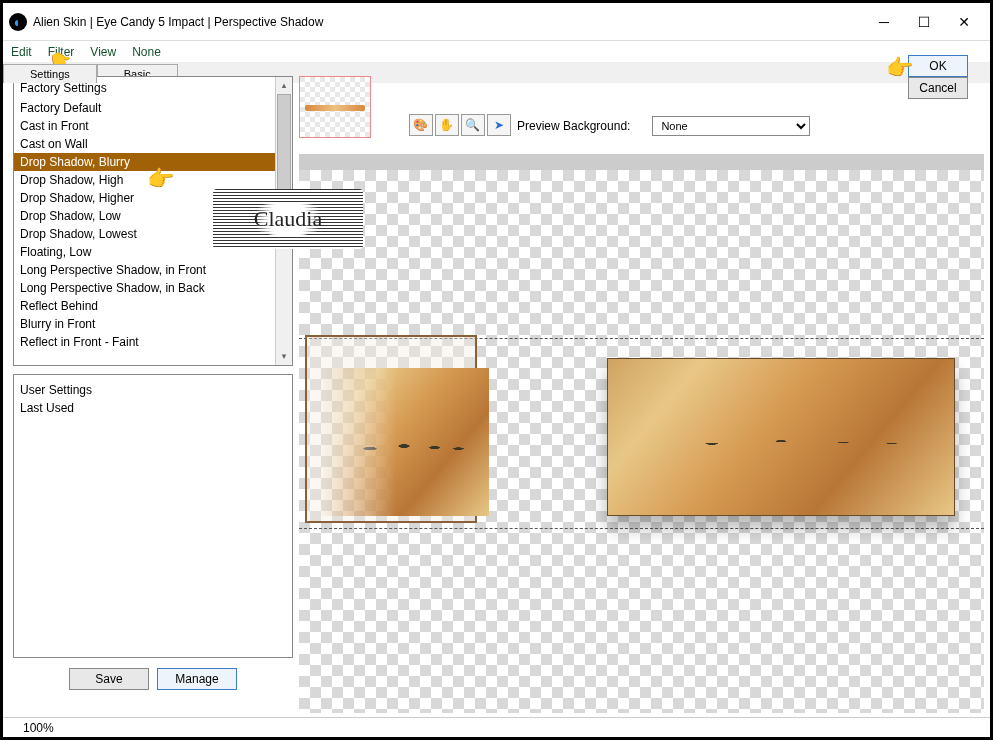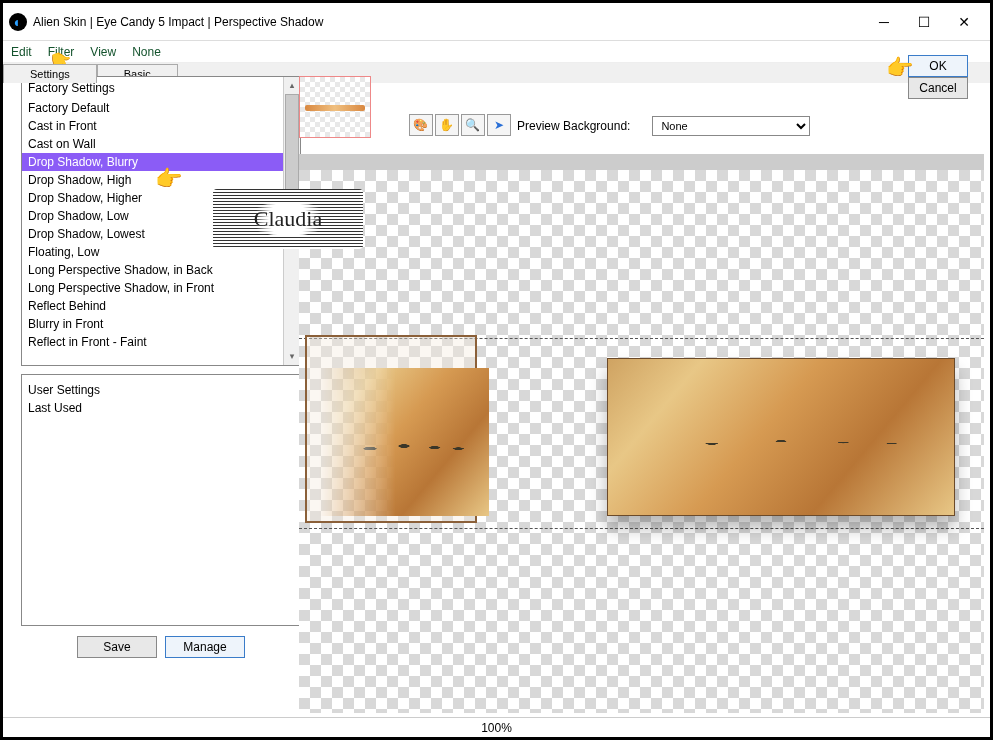--- a/index.html
+++ b/index.html
@@ -8,29 +8,29 @@
 .title-icon{width:18px;height:18px;background:#000;border-radius:50%;display:flex;align-items:center;justify-content:center;margin-right:6px}
 .title-icon::before{content:"◐";color:#2a9fff;font-size:14px}
 .title-text{flex:1;font-size:12px;color:#000}
 .winbtn{width:40px;height:24px;display:flex;align-items:center;justify-content:center;font-size:14px}
 .menubar{height:22px;display:flex;align-items:center;padding:0 8px;gap:16px;border-bottom:1px solid #eee}
 .menubar span{color:#14532d}
 .tabbar{height:20px;background:#f0f0f0;display:flex;align-items:flex-end}
 .tab{padding:3px 26px;background:#f0f0f0;border:1px solid #aaa;border-bottom:none;font-size:11px;position:relative}
 .tab.active{background:#f0f0f0;z-index:2}
 .content{position:absolute;top:73px;left:6px;right:6px;bottom:24px}
-.left-panel{position:absolute;top:0;left:12px;width:280px;height:100%}
+.left-panel{position:absolute;top:0;left:4px;width:280px;height:100%}
 .factory-list{height:290px;border:1px solid #888;background:#fff;overflow:auto;position:relative}
 .list-header{padding:4px 6px;font-size:12px}
 .list-item{padding:2px 6px;font-size:12px;cursor:default}
-.list-item.selected{background:#8b5cf6;color:#fff}
+.list-item.selected{background:#a16207;color:#fff}
 .scroll-track{position:absolute;right:0;top:0;width:17px;height:100%;background:#f0f0f0;border-left:1px solid #ccc}
 .scroll-thumb{position:absolute;top:17px;left:1px;right:1px;height:120px;background:#ccc;border:1px solid #aaa}
 .scroll-arrow{position:absolute;left:0;right:0;height:17px;text-align:center;font-size:9px;color:#666;line-height:17px}
-.user-panel{margin-top:8px;height:252px;border:1px solid #888;background:#fff;padding:6px}
+.user-panel{margin-top:8px;height:284px;border:1px solid #888;background:#fff;padding:6px}
 .user-panel div{padding:2px 0}
 .btn-row{margin-top:10px;display:flex;gap:8px;justify-content:center}
 .btn{width:80px;height:22px;border:1px solid #888;background:#e8e8e8;display:flex;align-items:center;justify-content:center;font-size:12px}
 .btn.primary{border:1.5px solid #3a7cc9;background:#eef4fb}
 .right-area{position:absolute;top:0;left:290px;right:0;height:100%}
 .thumb-row{height:70px;display:flex;align-items:flex-start}
 .thumb{width:72px;height:62px;border:1px solid #e88;background:repeating-conic-gradient(#fff 0 25%,#e8e8e8 0 50%) 0 0/10px 10px;position:relative;margin-right:4px}
 .thumb::after{content:"";position:absolute;left:5px;right:5px;top:28px;height:6px;background:linear-gradient(90deg,#d98840,#f0c080,#d98840);border-radius:2px}
 .toolbar{position:absolute;left:110px;top:38px;display:flex;gap:2px;align-items:center}
 .tool{width:24px;height:22px;border:1px solid #999;background:#f5f5f5;display:flex;align-items:center;justify-content:center;font-size:12px}
@@ -41,21 +41,21 @@
 .ok-cancel .obtn.ok{border:1.5px solid #3a7cc9;background:#eef4fb}
 .preview-area{position:absolute;top:78px;left:0;right:0;bottom:0;background:repeating-conic-gradient(#fff 0 25%,#d8d8d8 0 50%) 0 0/22px 22px;border-top:16px solid #ccc}
 .sel-frame{position:absolute;border:2px solid #8b6039;background:rgba(245,235,220,0.38)}
 .img-box{position:absolute;background:linear-gradient(130deg,#cfa362 0%,#e8c786 20%,#d69a52 45%,#b87636 70%,#e8c786 100%);border:1px solid #6b4a2a;box-shadow:0 12px 16px rgba(0,0,0,0.28)}
 .img-box::before{content:"";position:absolute;left:0;right:0;bottom:32%;height:34%;background:radial-gradient(ellipse at 30% 60%,#3a3628 0 6px,transparent 7px),radial-gradient(ellipse at 50% 55%,#3a3628 0 5px,transparent 6px),radial-gradient(ellipse at 68% 58%,#3a3628 0 5px,transparent 6px),radial-gradient(ellipse at 82% 60%,#3a3628 0 5px,transparent 6px)}
 .img-box.faded{mask:linear-gradient(90deg,transparent 0%,#000 45%)}
 .guide-h{position:absolute;left:0;right:0;height:0;border-top:1px dashed #555}
 .pointer{position:absolute;font-size:22px}
 .logo{position:absolute;left:210px;top:186px;width:150px;height:60px;background:repeating-linear-gradient(#333 0 1px,#fff 1px 3px);border-radius:4px;display:flex;align-items:center;justify-content:center}
 .logo::after{content:"Claudia";position:absolute;font-family:'Brush Script MT',cursive;font-size:22px;color:#222;background:radial-gradient(circle,#fff 40%,transparent 70%);padding:4px 10px;border-radius:50%}
-.statusbar{position:absolute;bottom:0;left:0;right:0;height:20px;border-top:1px solid #ccc;display:flex;align-items:center;justify-content:center;padding:0 20px;font-size:11px;background:#fff}
+.statusbar{position:absolute;bottom:0;left:0;right:0;height:20px;border-top:1px solid #ccc;display:flex;align-items:center;justify-content:flex-start;padding:0 20px;font-size:11px;background:#fff}
 </style>
 </head>
 <body>
 
 <div class="titlebar">
   <div class="title-icon"></div>
   <div class="title-text">Alien Skin | Eye Candy 5 Impact | Perspective Shadow</div>
   <div class="winbtn">─</div>
   <div class="winbtn">☐</div>
   <div class="winbtn">✕</div>
@@ -86,22 +86,22 @@
       <div id="factory-items">
           <div class="list-item">Factory Default</div>
           <div class="list-item">Cast in Front</div>
           <div class="list-item">Cast on Wall</div>
           <div class="list-item selected">Drop Shadow, Blurry</div>
           <div class="list-item">Drop Shadow, High</div>
           <div class="list-item">Drop Shadow, Higher</div>
           <div class="list-item">Drop Shadow, Low</div>
           <div class="list-item">Drop Shadow, Lowest</div>
           <div class="list-item">Floating, Low</div>
+          <div class="list-item">Long Perspective Shadow, in Front</div>
           <div class="list-item">Long Perspective Shadow, in Back</div>
-          <div class="list-item">Long Perspective Shadow, in Front</div>
           <div class="list-item">Reflect Behind</div>
           <div class="list-item">Blurry in Front</div>
           <div class="list-item">Reflect in Front - Faint</div>
         </div>
       <div class="scroll-track">
         <div class="scroll-arrow" style="top:0">▴</div>
         <div class="scroll-thumb"></div>
         <div class="scroll-arrow" style="bottom:0">▾</div>
       </div>
     </div>

